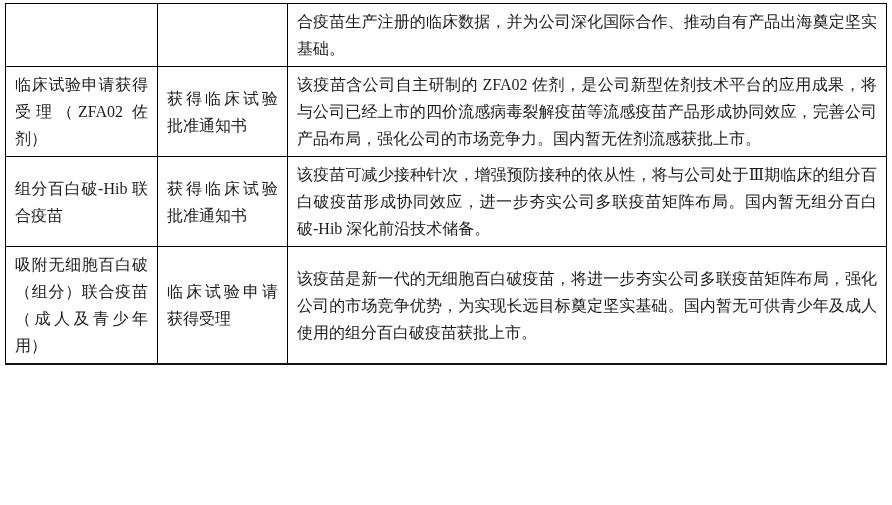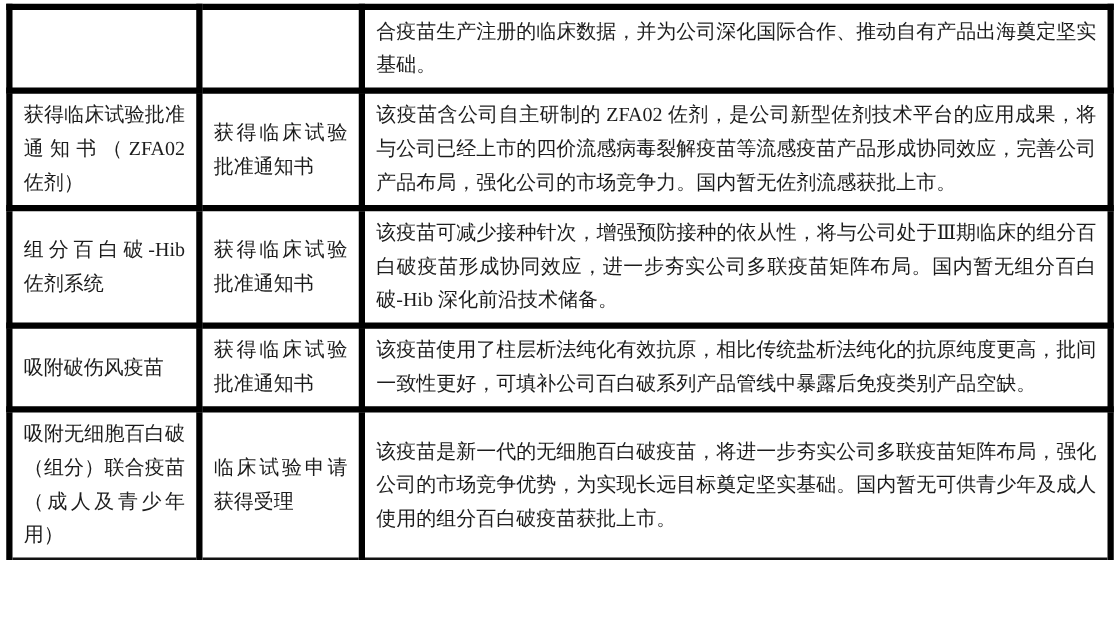--- a/index.html
+++ b/index.html
@@ -17,21 +17,21 @@
     font-family: "Liberation Serif", "DejaVu Serif", serif;
   }
   table.report-table {
     border-collapse: collapse;
     table-layout: fixed;
     width: 881px;
     margin: 3px 0 0 5px;
     background: #ffffff;
   }
   table.report-table td {
-    border: 5px solid #000000;
+    border: 1px solid #000000;
     padding: 4px 9px;
     font-size: 16px;
     line-height: 27px;
     color: #1c1c1c;
     vertical-align: middle;
     text-align: justify;
     word-break: break-word;
     overflow-wrap: break-word;
   }
   table.report-table tr:last-child td {
@@ -51,33 +51,28 @@
       <col class="col-status">
       <col class="col-desc">
     </colgroup>
     <tbody>
       <tr>
         <td></td>
         <td></td>
         <td>合疫苗生产注册的临床数据，并为公司深化国际合作、推动自有产品出海奠定坚实基础。</td>
       </tr>
       <tr>
-        <td>获得临床试验批准通知书（ZFA02 佐剂）</td>
+        <td>临床试验申请获得受理（ZFA02 佐剂）</td>
         <td>获得临床试验批准通知书</td>
         <td>该疫苗含公司自主研制的 ZFA02 佐剂，是公司新型佐剂技术平台的应用成果，将与公司已经上市的四价流感病毒裂解疫苗等流感疫苗产品形成协同效应，完善公司产品布局，强化公司的市场竞争力。国内暂无佐剂流感获批上市。</td>
       </tr>
       <tr>
-        <td>组分百白破-Hib 佐剂系统</td>
+        <td>组分百白破-Hib 联合疫苗</td>
         <td>获得临床试验批准通知书</td>
         <td>该疫苗可减少接种针次，增强预防接种的依从性，将与公司处于Ⅲ期临床的组分百白破疫苗形成协同效应，进一步夯实公司多联疫苗矩阵布局。国内暂无组分百白破-Hib 深化前沿技术储备。</td>
-      </tr>
-      <tr>
-        <td>吸附破伤风疫苗</td>
-        <td>获得临床试验批准通知书</td>
-        <td>该疫苗使用了柱层析法纯化有效抗原，相比传统盐析法纯化的抗原纯度更高，批间一致性更好，可填补公司百白破系列产品管线中暴露后免疫类别产品空缺。</td>
       </tr>
       <tr>
         <td>吸附无细胞百白破（组分）联合疫苗（成人及青少年用）</td>
         <td>临床试验申请获得受理</td>
         <td>该疫苗是新一代的无细胞百白破疫苗，将进一步夯实公司多联疫苗矩阵布局，强化公司的市场竞争优势，为实现长远目标奠定坚实基础。国内暂无可供青少年及成人使用的组分百白破疫苗获批上市。</td>
       </tr>
     </tbody>
   </table>
 </div>
 

